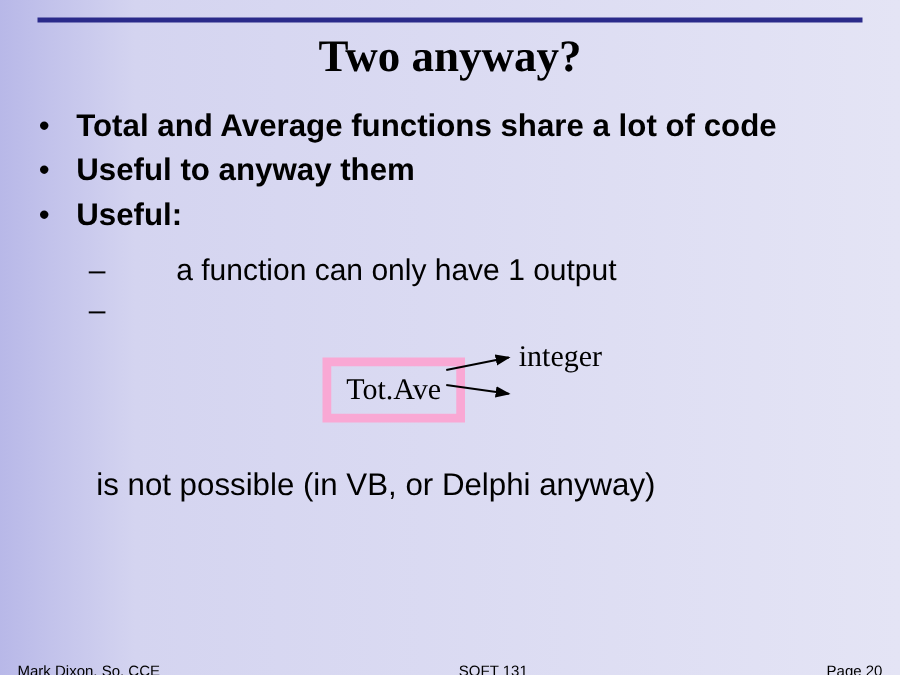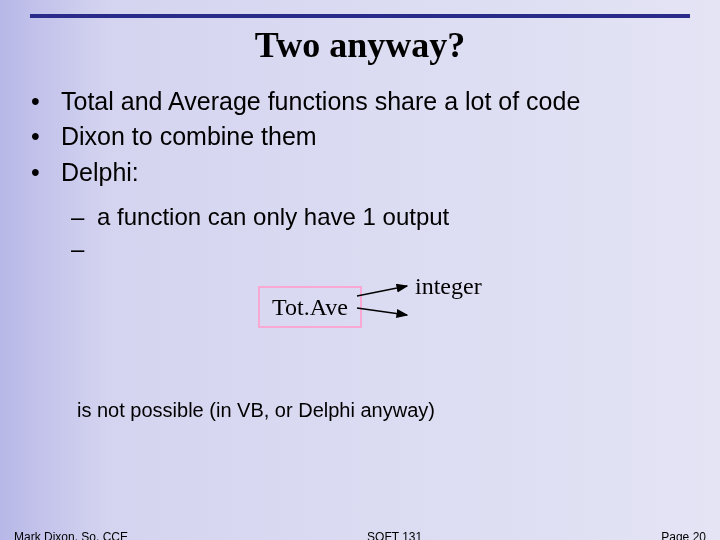--- a/index.html
+++ b/index.html
@@ -40,42 +40,42 @@
     display: flex;
     margin-bottom: 4px;
   }
   .b1 .dot {
     width: 30px;
     flex: 0 0 30px;
     text-align: left;
     padding-left: 6px;
     font-size: 25px;
   }
-  .b1 .txt { flex: 1; }
+  .b1 .txt { flex: 1; font-weight: bold; }
   .b2 {
     display: flex;
     padding-left: 46px;
     font-size: 24px;
     margin-bottom: 2px;
   }
   .b2 .dash {
     width: 26px;
     flex: 0 0 26px;
   }
-  .b2 .txt { flex: 1; }
+  .b2 .txt { flex: 1; margin-left: 44px; }
   .diagram {
     position: relative;
     height: 90px;
     margin-top: 4px;
   }
   .box {
     position: absolute;
     left: 233px;
     top: 18px;
-    border: 2px solid #f9a8d4;
+    border: 7px solid #f9a8d4;
     padding: 4px 12px;
     font-family: "Times New Roman", Times, serif;
     font-size: 24px;
     background: transparent;
   }
   .labels-right {
     position: absolute;
     left: 390px;
     top: 4px;
     font-family: "Times New Roman", Times, serif;
@@ -89,23 +89,23 @@
     font-family: "Times New Roman", Times, serif;
     font-size: 24px;
     line-height: 1.2;
   }
   svg.arrows {
     position: absolute;
     left: 0;
     top: 0;
   }
   .conclusion {
-    font-size: 20px;
+    font-size: 25px;
     padding-left: 52px;
-    margin-top: 40px;
+    margin-top: 15px;
   }
   .footer {
     position: absolute;
     bottom: 10px;
     left: 0;
     width: 720px;
     box-sizing: border-box;
     padding: 0 14px;
     font-size: 12px;
     display: flex;
@@ -122,25 +122,25 @@
   <h1 class="title">Two anyway?</h1>
 
   <div class="content">
 
     <div class="b1">
       <div class="dot">•</div>
       <div class="txt">Total and Average functions share a lot of code</div>
     </div>
     <div class="b1">
       <div class="dot">•</div>
-      <div class="txt">Dixon to combine them</div>
+      <div class="txt">Useful to anyway them</div>
     </div>
     <div class="b1">
       <div class="dot">•</div>
-      <div class="txt">Delphi:</div>
+      <div class="txt">Useful:</div>
     </div>
 
     <div style="height:10px"></div>
 
     <div class="b2">
       <div class="dash">–</div>
       <div class="txt">a function can only have 1 output</div>
     </div>
     <div class="b2">
       <div class="dash">–</div>

